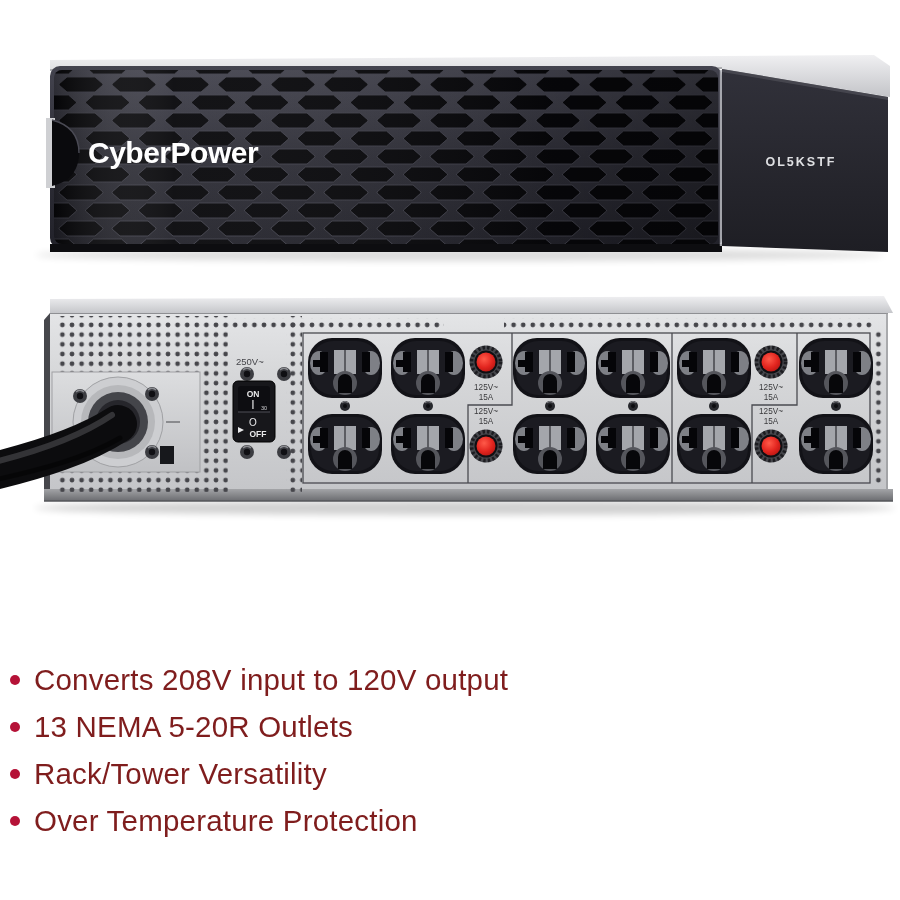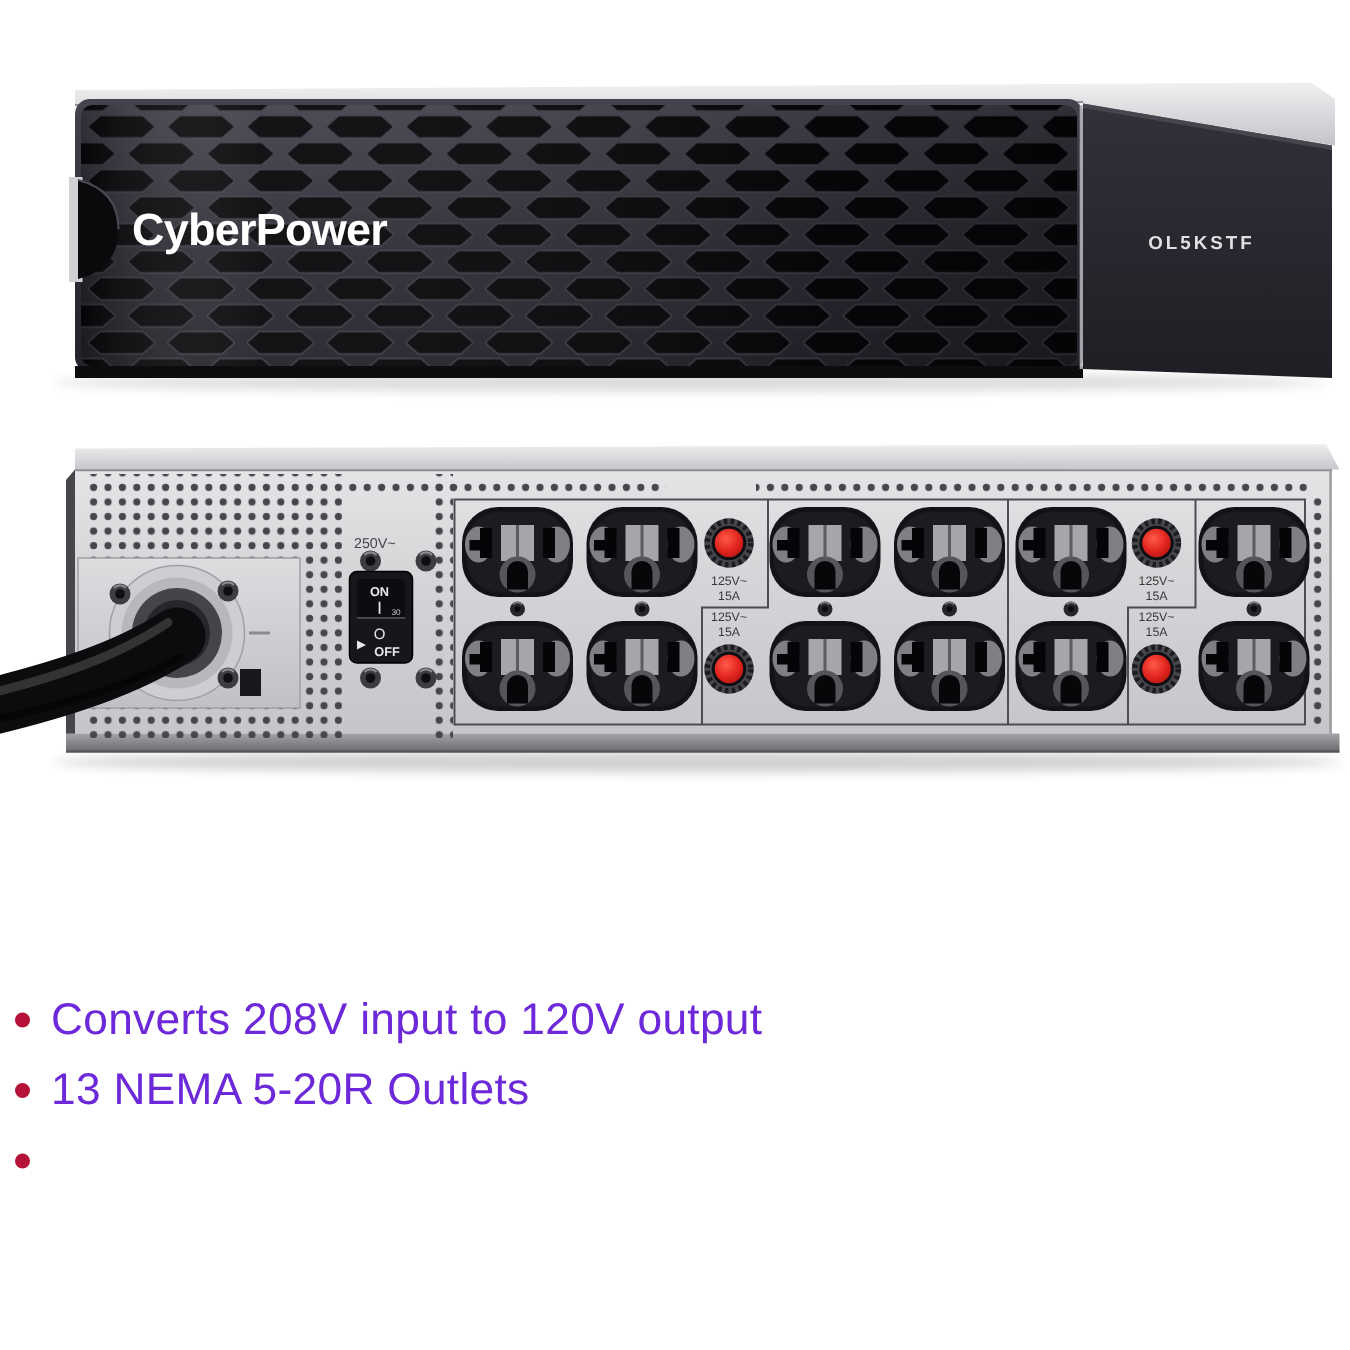--- a/index.html
+++ b/index.html
@@ -1,21 +1,21 @@
 <!DOCTYPE html>
 <html><head>
 <meta charset="utf-8">
 <style>
   html,body{margin:0;padding:0;background:#ffffff;}
   .stage{position:relative;width:900px;height:900px;background:#ffffff;overflow:hidden;
          font-family:"Liberation Sans",sans-serif;}
   .figure{position:absolute;left:0;top:0;}
   ul.features{position:absolute;left:6px;top:656px;margin:0;padding:0;list-style:none;}
   ul.features li{display:flex;align-items:center;height:47px;
-    font-size:29.5px;color:#6d28d9;letter-spacing:.2px;}
+    font-size:29.5px;color:#7f1d1d;letter-spacing:.2px;}
   ul.features .dot{flex:0 0 auto;width:10px;height:10px;border-radius:50%;
     background:#b51237;margin:0 14px 0 4px;}
   text{font-family:"Liberation Sans",sans-serif;}
 </style>
 </head>
 <body>
 
 <div class="stage">
 
 <svg class="figure" width="900" height="630" viewBox="0 0 900 630">
@@ -243,16 +243,21 @@
   <li>
     <span class="dot"></span>
     <span>Converts 208V input to 120V output</span>
   </li>
   <li>
     <span class="dot"></span>
     <span>13 NEMA 5-20R Outlets</span>
   </li>
   <li>
     <span class="dot"></span>
+    <span>Rack/Tower Versatility</span>
+  </li>
+  <li>
+    <span class="dot"></span>
+    <span>Over Temperature Protection</span>
   </li>
 </ul>
 
 </div>
 
 </body></html>

